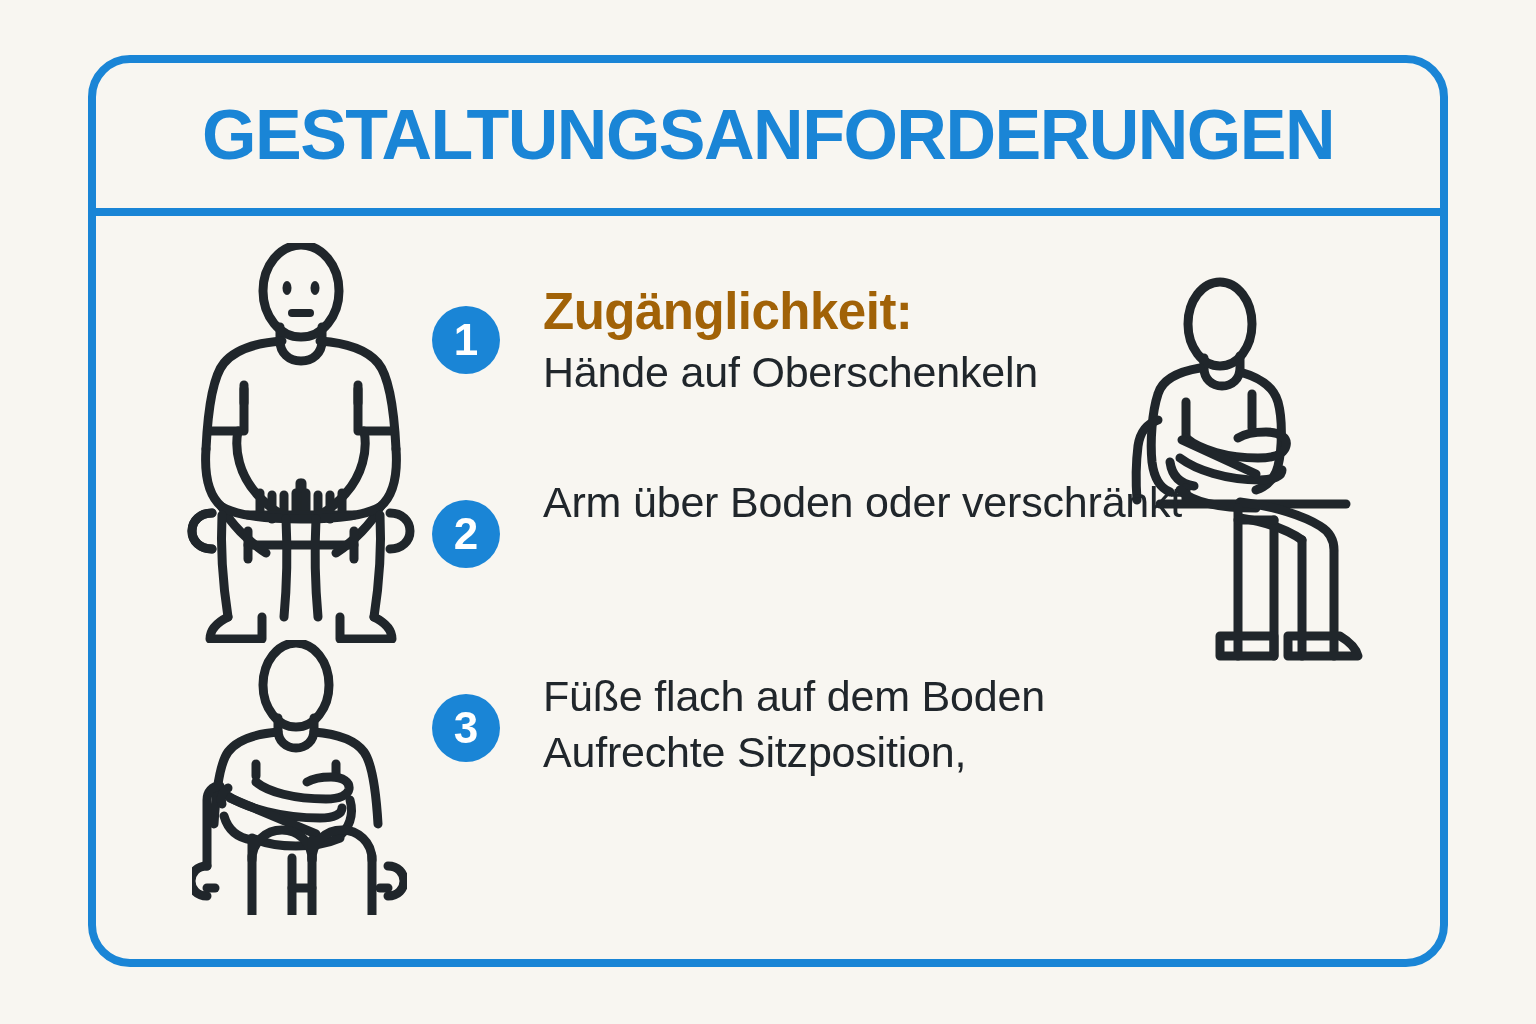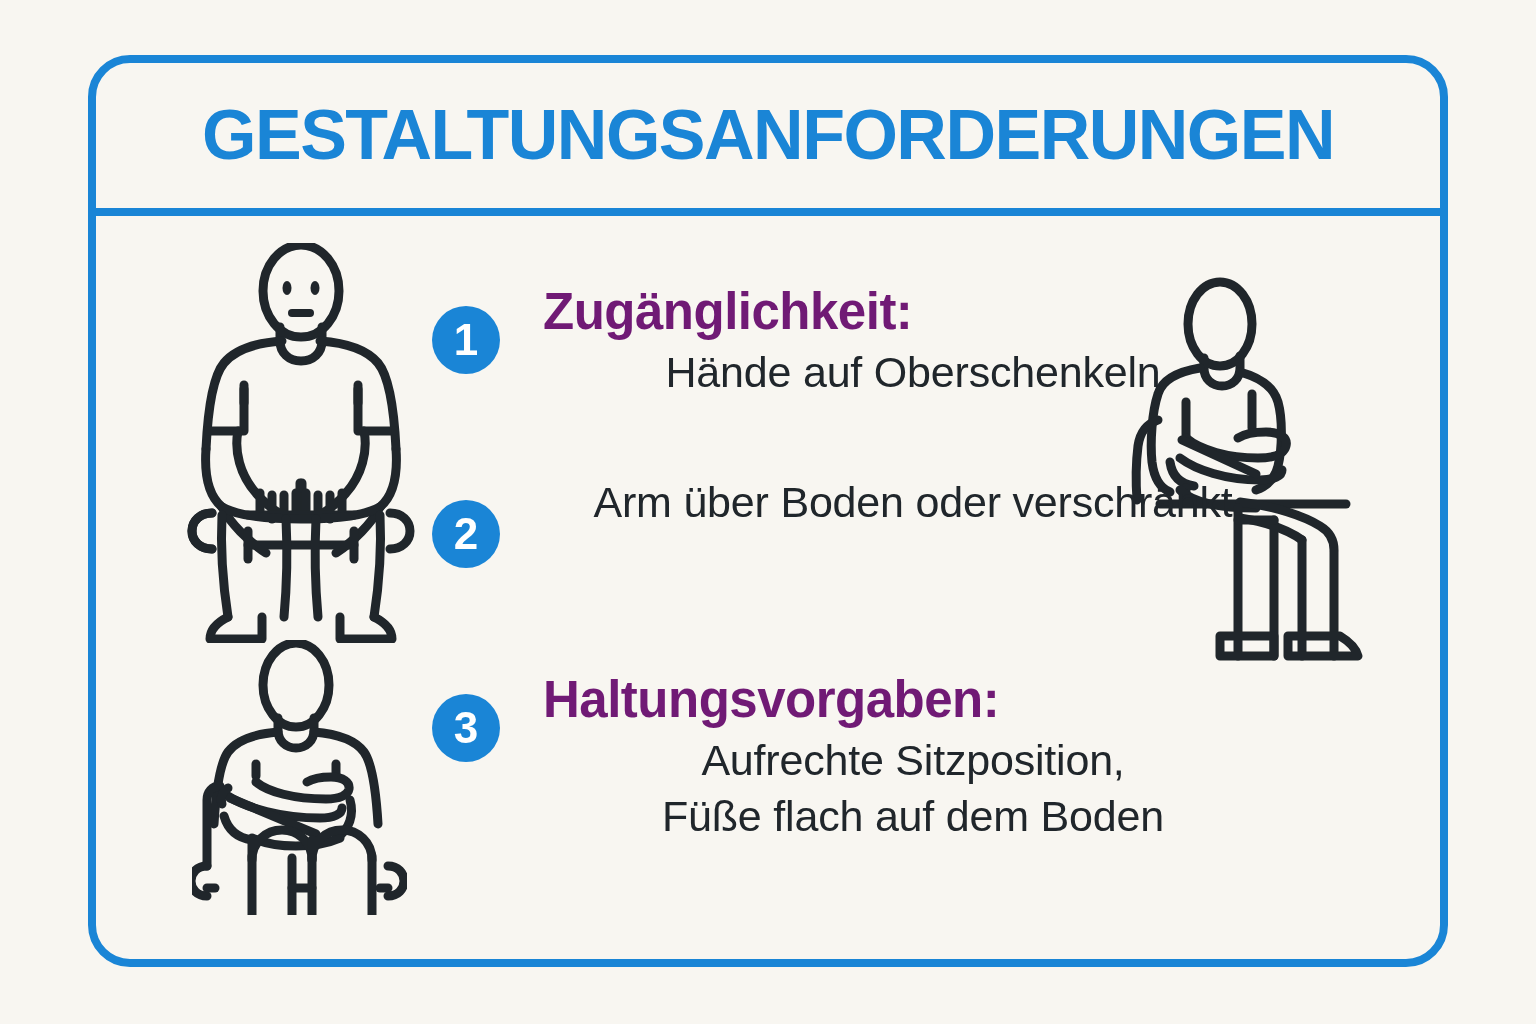--- a/index.html
+++ b/index.html
@@ -89,32 +89,31 @@
   .item-text {
     position: absolute;
     left: 119px;
     top: 0;
     width: 740px;
   }
   .item-heading {
     font-size: 51px;
     line-height: 64px;
     font-weight: bold;
-    color: #701a75;
+    color: #a16207;
     letter-spacing: -0.5px;
     white-space: nowrap;
   }
   .item-sub {
     font-size: 43px;
     line-height: 56px;
     font-weight: normal;
     color: #20262b;
     letter-spacing: -0.2px;
     white-space: nowrap;
-    text-align: center;
   }
 
   
   .figure {
     position: absolute;
   }
   .fig-front-hands { left: 186px; top: 243px; }
   .fig-side-crossed { left: 1128px; top: 272px; }
   .fig-front-crossed { left: 192px; top: 640px; }
 
@@ -290,21 +289,20 @@
     <div class="item item-2">
       <div class="badge">2</div>
       <div class="item-text">
         <div class="item-sub">Arm über Boden oder verschränkt</div>
       </div>
     </div>
 
     <div class="item item-3">
       <div class="badge">3</div>
       <div class="item-text">
-        <div class="item-heading">Haltungsvorgaben:</div>
+        <div class="item-sub">Füße flach auf dem Boden</div>
         <div class="item-sub">Aufrechte Sitzposition,</div>
-        <div class="item-sub">Füße flach auf dem Boden</div>
       </div>
     </div>
 
   </div>
 
 </div>
 
 </body></html>

